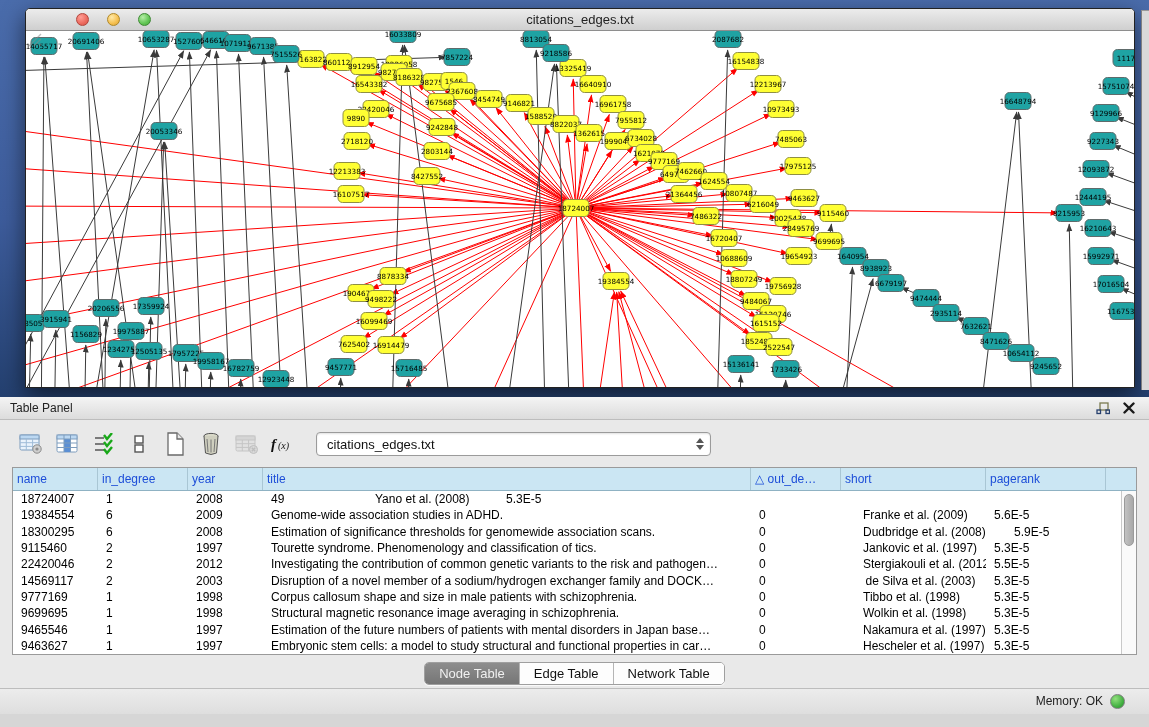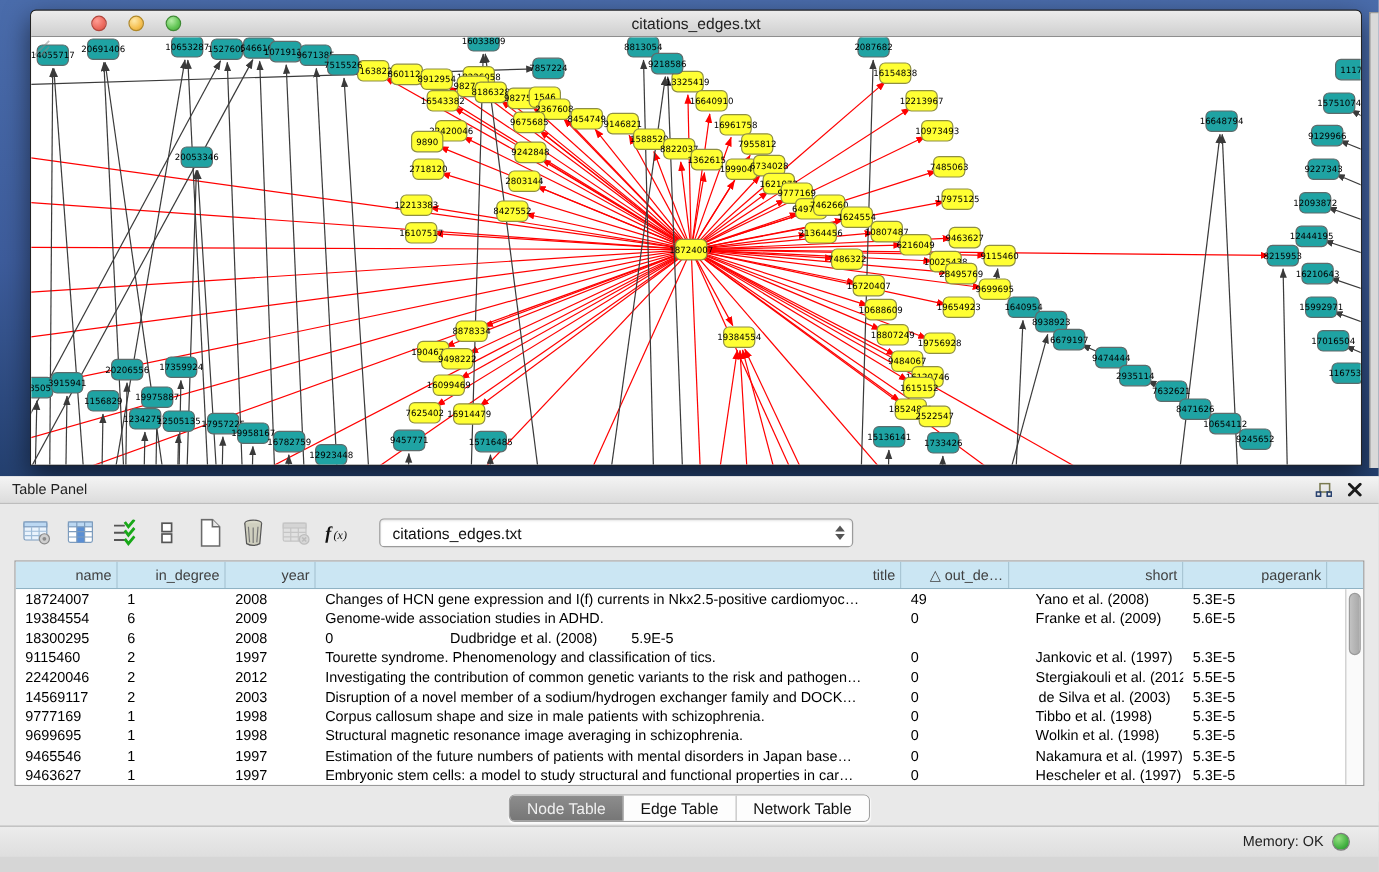--- a/index.html
+++ b/index.html
@@ -44,21 +44,21 @@
   .combo { width:395px; height:24px; margin-left:10px; background:#fff; border:1px solid #9b9b9b;
     border-radius:4px; display:flex; align-items:center; padding:0 6px 0 10px; font-size:13px; color:#111;
     box-shadow:inset 0 1px 2px rgba(0,0,0,.12); }
   .combo .cb-label { flex:1; }
   .steppers { display:flex; flex-direction:column; gap:2px; align-items:center; }
   .tri-up { width:0; height:0; border-left:4px solid transparent; border-right:4px solid transparent; border-bottom:5px solid #555; }
   .tri-dn { width:0; height:0; border-left:4px solid transparent; border-right:4px solid transparent; border-top:5px solid #555; }
 
   .grid-wrap { flex:1; border:1px solid #9a9a9a; background:#fff; position:relative; overflow:hidden; }
   .grid-head { display:flex; background:#cbe6f3; border-bottom:1px solid #8fb2c3; }
-  .gh-cell { font-size:12px; color:#404040; text-align:right; padding:4px 4px;
+  .gh-cell { font-size:12px; color:#1d4ed8; text-align:left; padding:4px 4px;
     border-right:1px solid #a9c6d4; overflow:hidden; white-space:nowrap; }
   .grid-row { display:flex; height:16.3px; align-items:center; background:#fff; cursor:default; }
   .g-cell { font-size:12px; color:#000; padding:0 8px; overflow:hidden; white-space:nowrap; }
   .vscroll { position:absolute; right:0; top:23px; bottom:0; width:15px; background:#fafafa; border-left:1px solid #c9c9c9; }
   .vthumb { position:absolute; left:2px; right:2px; top:3px; height:52px; border-radius:6px;
     background:linear-gradient(90deg,#c2c2c2,#a8a8a8); border:1px solid #9a9a9a; }
 
   .tabs-row { flex:0 0 29px; display:flex; align-items:center; justify-content:center; background:#e9e9e9; }
   .seg { display:flex; border:1px solid #9f9f9f; border-radius:5px; overflow:hidden;
     background:#fff; box-shadow:0 1px 1px rgba(255,255,255,.8); }
@@ -827,38 +827,38 @@
             <div class="gh-cell" style="width: 488px;">title</div>
             <div class="gh-cell" style="width: 90px;">△ out_de…</div>
             <div class="gh-cell" style="width: 145px;">short</div>
             <div class="gh-cell" style="width: 120px;">pagerank</div>
           </div>
         <div id="grid-body">
             <div class="grid-row">
               <div class="g-cell" style="width: 85px;">18724007</div>
               <div class="g-cell" style="width: 90px;">1</div>
               <div class="g-cell" style="width: 75px;">2008</div>
-              <div class="g-cell" style="width: 488px;">Changes of HCN gene expression and I(f) currents in Nkx2.5-positive cardiomyoc…</div>
               <div class="g-cell" style="width: 90px;">49</div>
               <div class="g-cell" style="width: 145px; padding-left: 22px;">Yano et al. (2008)</div>
               <div class="g-cell" style="width: 120px;">5.3E-5</div>
             </div>
             <div class="grid-row">
               <div class="g-cell" style="width: 85px;">19384554</div>
               <div class="g-cell" style="width: 90px;">6</div>
               <div class="g-cell" style="width: 75px;">2009</div>
               <div class="g-cell" style="width: 488px;">Genome-wide association studies in ADHD.</div>
               <div class="g-cell" style="width: 90px;">0</div>
               <div class="g-cell" style="width: 145px; padding-left: 22px;">Franke et al. (2009)</div>
               <div class="g-cell" style="width: 120px;">5.6E-5</div>
             </div>
             <div class="grid-row">
               <div class="g-cell" style="width: 85px;">18300295</div>
               <div class="g-cell" style="width: 90px;">6</div>
               <div class="g-cell" style="width: 75px;">2008</div>
+              <div class="g-cell" style="width: 488px;">Estimation of significance thresholds for genomewide association scans.</div>
               <div class="g-cell" style="width: 90px;">0</div>
               <div class="g-cell" style="width: 145px; padding-left: 22px;">Dudbridge et al. (2008)</div>
               <div class="g-cell" style="width: 120px; padding-left: 28px;">5.9E-5</div>
             </div>
             <div class="grid-row">
               <div class="g-cell" style="width: 85px;">9115460</div>
               <div class="g-cell" style="width: 90px;">2</div>
               <div class="g-cell" style="width: 75px;">1997</div>
               <div class="g-cell" style="width: 488px;">Tourette syndrome. Phenomenology and classification of tics.</div>
               <div class="g-cell" style="width: 90px;">0</div>

